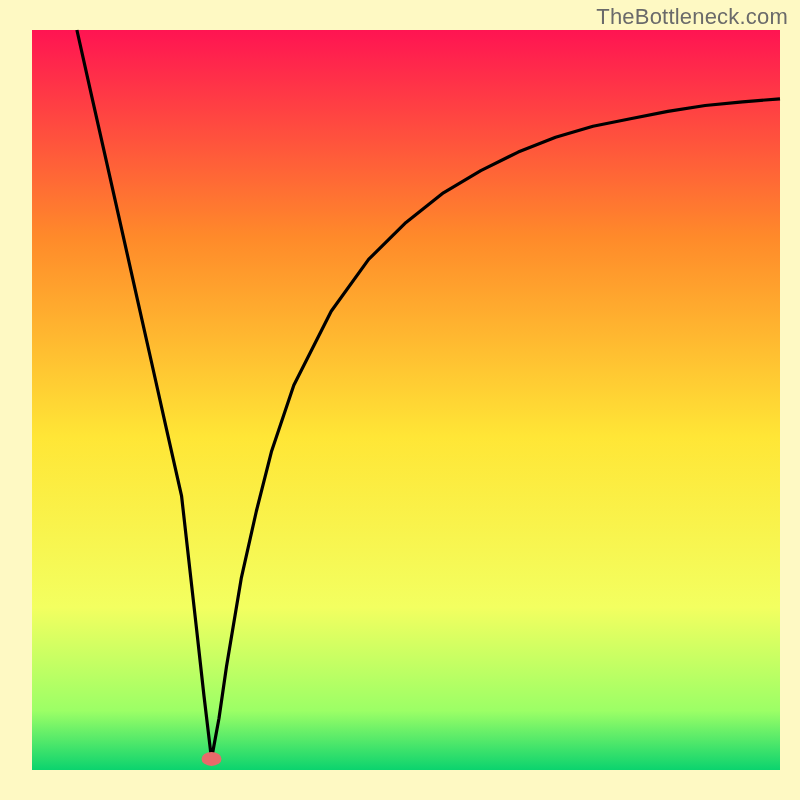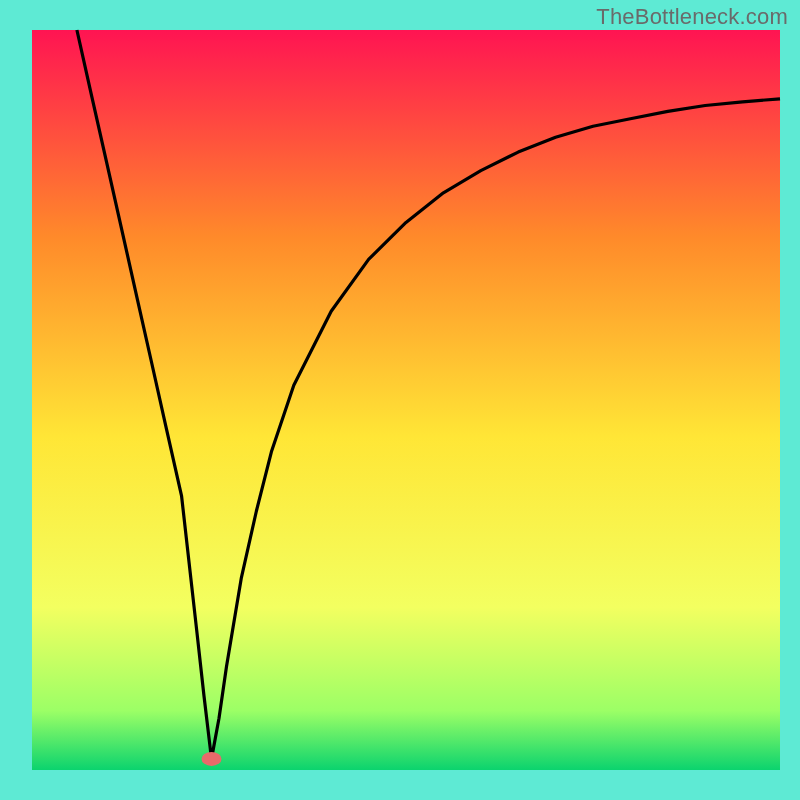--- a/index.html
+++ b/index.html
@@ -7,21 +7,21 @@
     padding: 0;
     width: 800px;
     height: 800px;
     background: #000;
     overflow: hidden;
   }
   .container {
     position: relative;
     width: 800px;
     height: 800px;
-    background: #5eead4;
+    background: #fef9c3;
   }
   .watermark {
     position: absolute;
     top: 4px;
     right: 12px;
     font-family: Arial, Helvetica, sans-serif;
     font-size: 22px;
     color: #6a6a6a;
     z-index: 10;
     letter-spacing: 0.2px;

